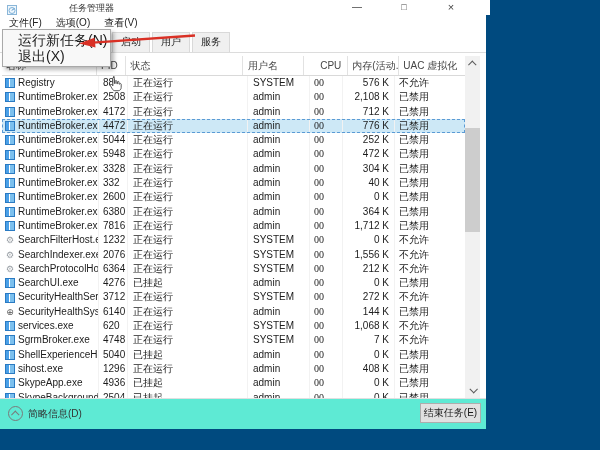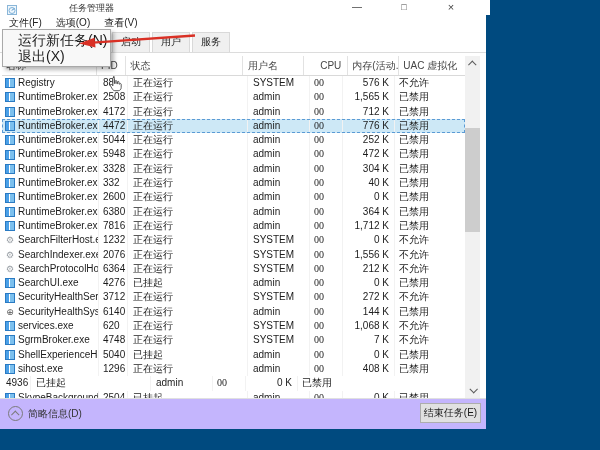--- a/index.html
+++ b/index.html
@@ -63,21 +63,21 @@
   .scrollbar{position:absolute;left:465px;top:56px;width:15px;height:342px;background:#f1f1f1;}
   .sb-btn{position:absolute;left:0;width:15px;height:16px;display:flex;align-items:center;justify-content:center;}
   .sb-up{top:0;}
   .sb-down{bottom:0;}
   .chev{width:5px;height:5px;border-left:1px solid #5a5a5a;border-top:1px solid #5a5a5a;}
   .chev-up{transform:rotate(45deg) translateY(1px);}
   .chev-down{transform:rotate(225deg) translateY(1px);}
   .sb-thumb{position:absolute;left:0;top:72px;width:15px;height:104px;background:#cdcdcd;}
 
   
-  .statusbar{position:absolute;left:0;top:398px;width:486px;height:31px;border-top:1px solid #e0e0e0;background:#c4b5fd;box-sizing:border-box;}
+  .statusbar{position:absolute;left:0;top:398px;width:486px;height:31px;border-top:1px solid #e0e0e0;background:#5eead4;box-sizing:border-box;}
   .expander{position:absolute;left:8px;top:7px;width:13px;height:13px;border:1px solid #7a7a7a;border-radius:50%;display:flex;align-items:center;justify-content:center;}
   .expander .chev{border-color:#7a7a7a;}
   .detail-label{position:absolute;left:28px;top:8px;font-size:10px;color:#333;}
   .endtask-btn{position:absolute;left:420px;top:4px;width:61px;height:20px;background:#e1e1e1;border:1px solid #adadad;font-size:10px;color:#1b1b1b;text-align:center;line-height:18px;box-sizing:border-box;}
 
   .overlay{position:absolute;left:0;top:0;pointer-events:none;}
   .z20{z-index:20;}
   .z30{z-index:30;}
 </style>
 </head>
@@ -142,21 +142,21 @@
         </div>
         <div class="row">
           <span class="cell c-name">
             <span class="ic ic-app"></span>
             <span>RuntimeBroker.exe</span>
           </span>
           <span class="cell c-pid">2508</span>
           <span class="cell c-status">正在运行</span>
           <span class="cell c-user">admin</span>
           <span class="cell c-cpu">00</span>
-          <span class="cell c-mem">1,565 K</span>
+          <span class="cell c-mem">2,108 K</span>
           <span class="cell c-uac">已禁用</span>
         </div>
         <div class="row">
           <span class="cell c-name">
             <span class="ic ic-app"></span>
             <span>RuntimeBroker.exe</span>
           </span>
           <span class="cell c-pid">4172</span>
           <span class="cell c-status">正在运行</span>
           <span class="cell c-user">admin</span>
@@ -374,20 +374,24 @@
             <span>sihost.exe</span>
           </span>
           <span class="cell c-pid">1296</span>
           <span class="cell c-status">正在运行</span>
           <span class="cell c-user">admin</span>
           <span class="cell c-cpu">00</span>
           <span class="cell c-mem">408 K</span>
           <span class="cell c-uac">已禁用</span>
         </div>
         <div class="row">
+          <span class="cell c-name">
+            <span class="ic ic-app"></span>
+            <span>SkypeApp.exe</span>
+          </span>
           <span class="cell c-pid">4936</span>
           <span class="cell c-status">已挂起</span>
           <span class="cell c-user">admin</span>
           <span class="cell c-cpu">00</span>
           <span class="cell c-mem">0 K</span>
           <span class="cell c-uac">已禁用</span>
         </div>
         <div class="row">
           <span class="cell c-name">
             <span class="ic ic-app"></span>

